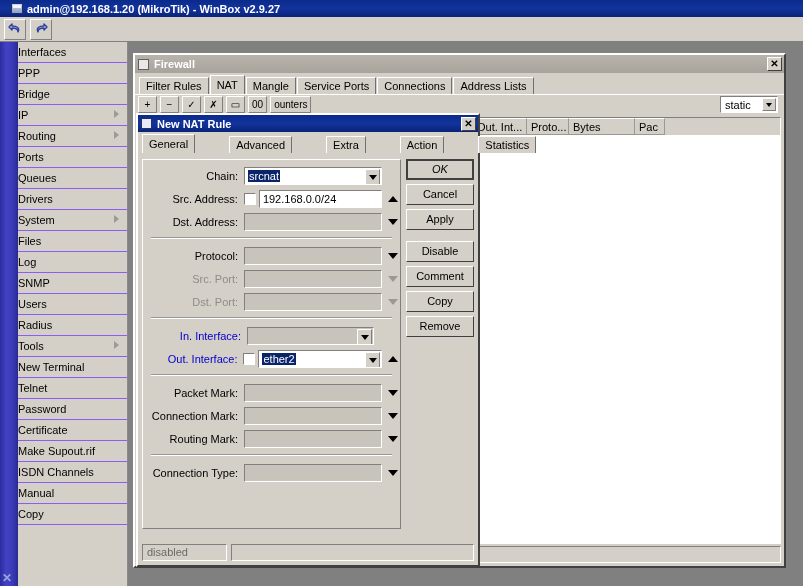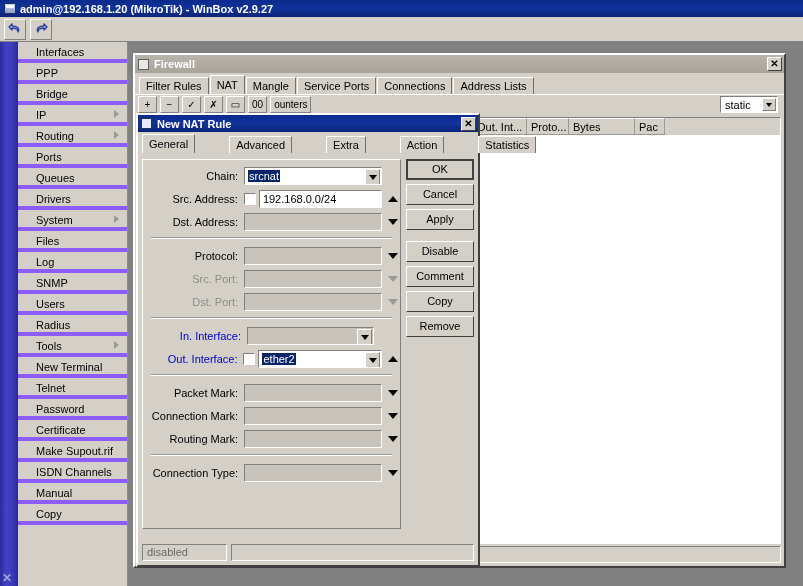--- a/index.html
+++ b/index.html
@@ -16,21 +16,21 @@
     width: 803px; height: 586px;
     background: #808080;
     overflow: hidden;
   }
 
   
   #titlebar {
     position: absolute; left: 0; top: 0; width: 803px; height: 17px;
     background: linear-gradient(to bottom, #0a2a8c 0%, #12339c 50%, #0a2378 100%);
     display: flex; align-items: center;
-    padding-left: 4px;
+    padding-left: 11px;
     box-sizing: border-box;
   }
   #titlebar .ticon {
     width: 12px; height: 11px;
     background: linear-gradient(to bottom, #c8d4ec 0%, #8ea0c8 100%);
     border: 1px solid #203060;
     margin-right: 4px;
     box-sizing: border-box;
     position: relative;
   }
@@ -78,24 +78,24 @@
   
   #sidebar {
     position: absolute; left: 18px; top: 42px; width: 110px; height: 544px;
     background: #d4d0c8;
     border-right: 1px solid #8a8a8a;
     box-sizing: border-box;
     overflow: hidden;
   }
   .sb-item {
     height: 21px; line-height: 21px;
-    padding-left: 18px;
+    padding-left: 0;
     font-size: 11px;
     color: #000;
-    border-bottom: 4px solid #8b5cf6;
+    border-bottom: 1px solid #8b5cf6;
     box-sizing: border-box;
     position: relative;
     cursor: default;
     white-space: nowrap;
     background: #d4d0c8;
   }
   .sb-item .arrow {
     position: absolute; right: 8px; top: 5px;
     width: 0; height: 0;
     border-left: 5px solid #9b9b96;
@@ -328,21 +328,21 @@
   .btncol { position: absolute; right: 4px; top: 44px; width: 68px; }
   .dbtn {
     width: 68px; height: 21px;
     background: #d4d0c8;
     border-top: 1px solid #ffffff; border-left: 1px solid #ffffff;
     border-right: 1px solid #404040; border-bottom: 1px solid #404040;
     box-sizing: border-box;
     font-size: 11px; line-height: 19px; text-align: center;
     margin-bottom: 4px; cursor: default;
   }
-  .dbtn.primary { border: 2px solid #404040; line-height: 17px; }
+  .dbtn.primary { border: 2px solid #404040; line-height: 17px; font-style: italic; }
   .dbtn.gap { margin-top: 11px; }
 
   .dlgstatus {
     position: absolute; left: 4px; right: 4px; bottom: 4px; height: 17px;
     display: flex;
   }
   .stcell {
     height: 17px;
     border-top: 1px solid #808080; border-left: 1px solid #808080;
     border-right: 1px solid #ffffff; border-bottom: 1px solid #ffffff;

